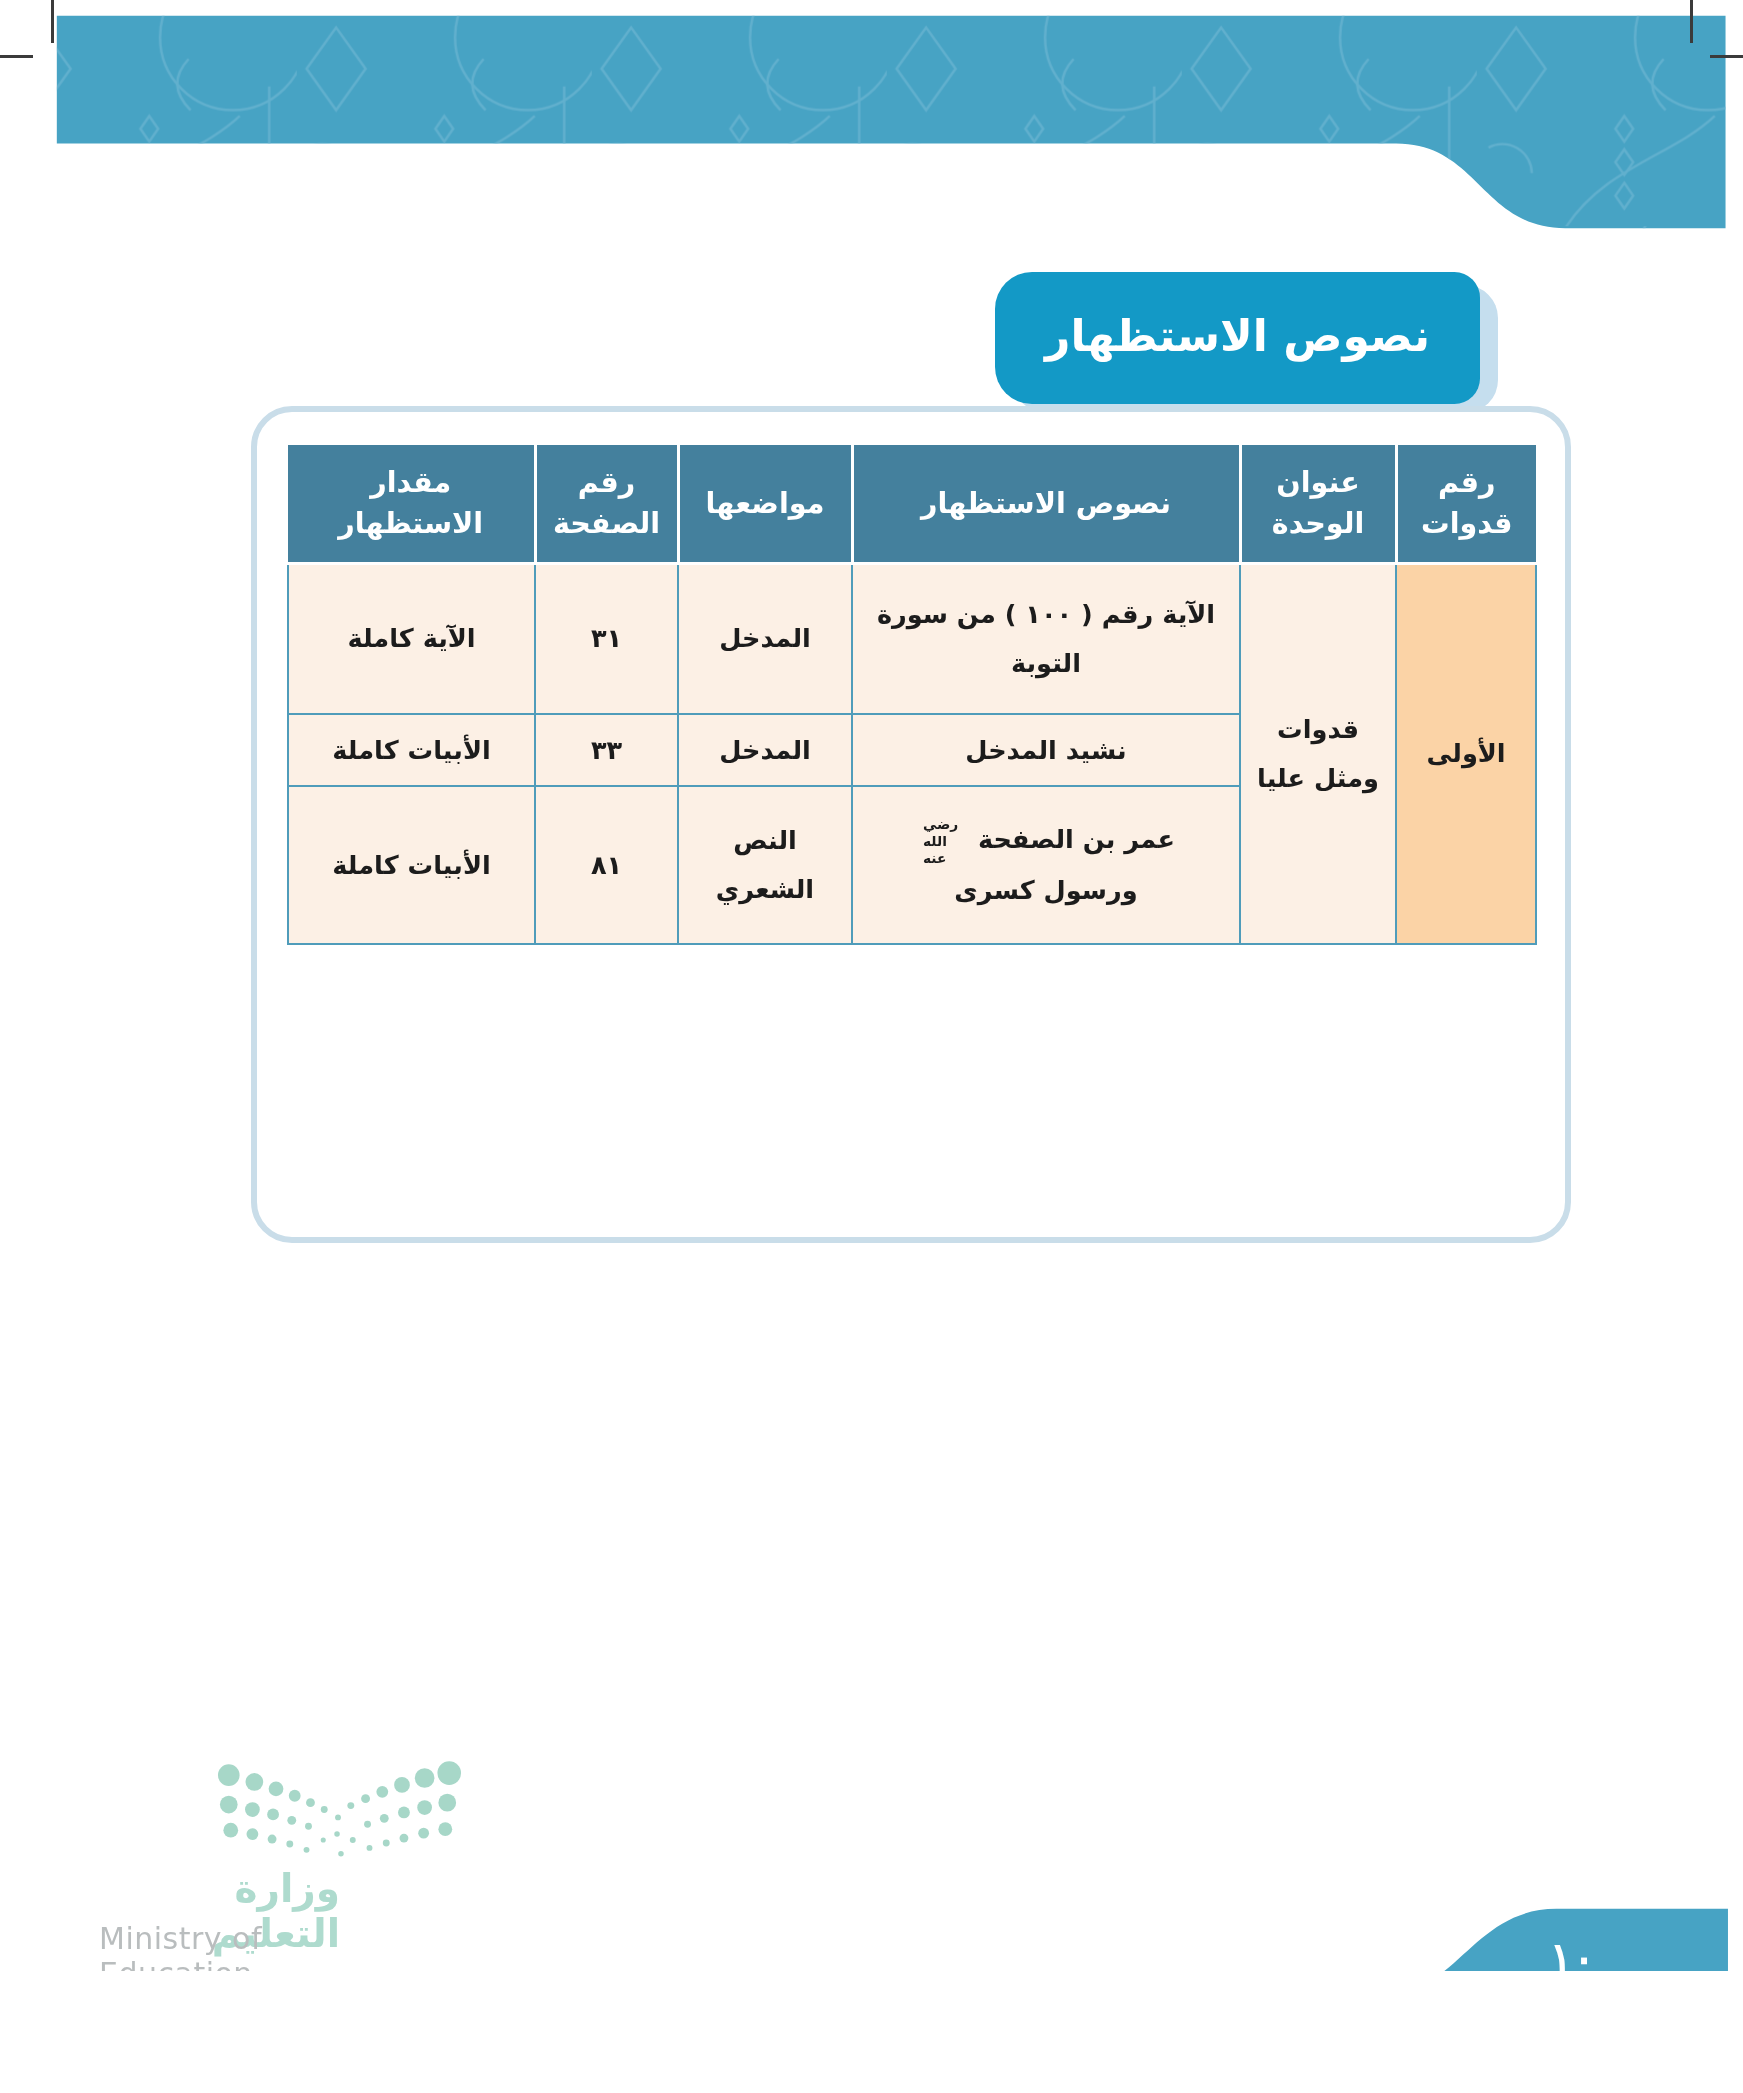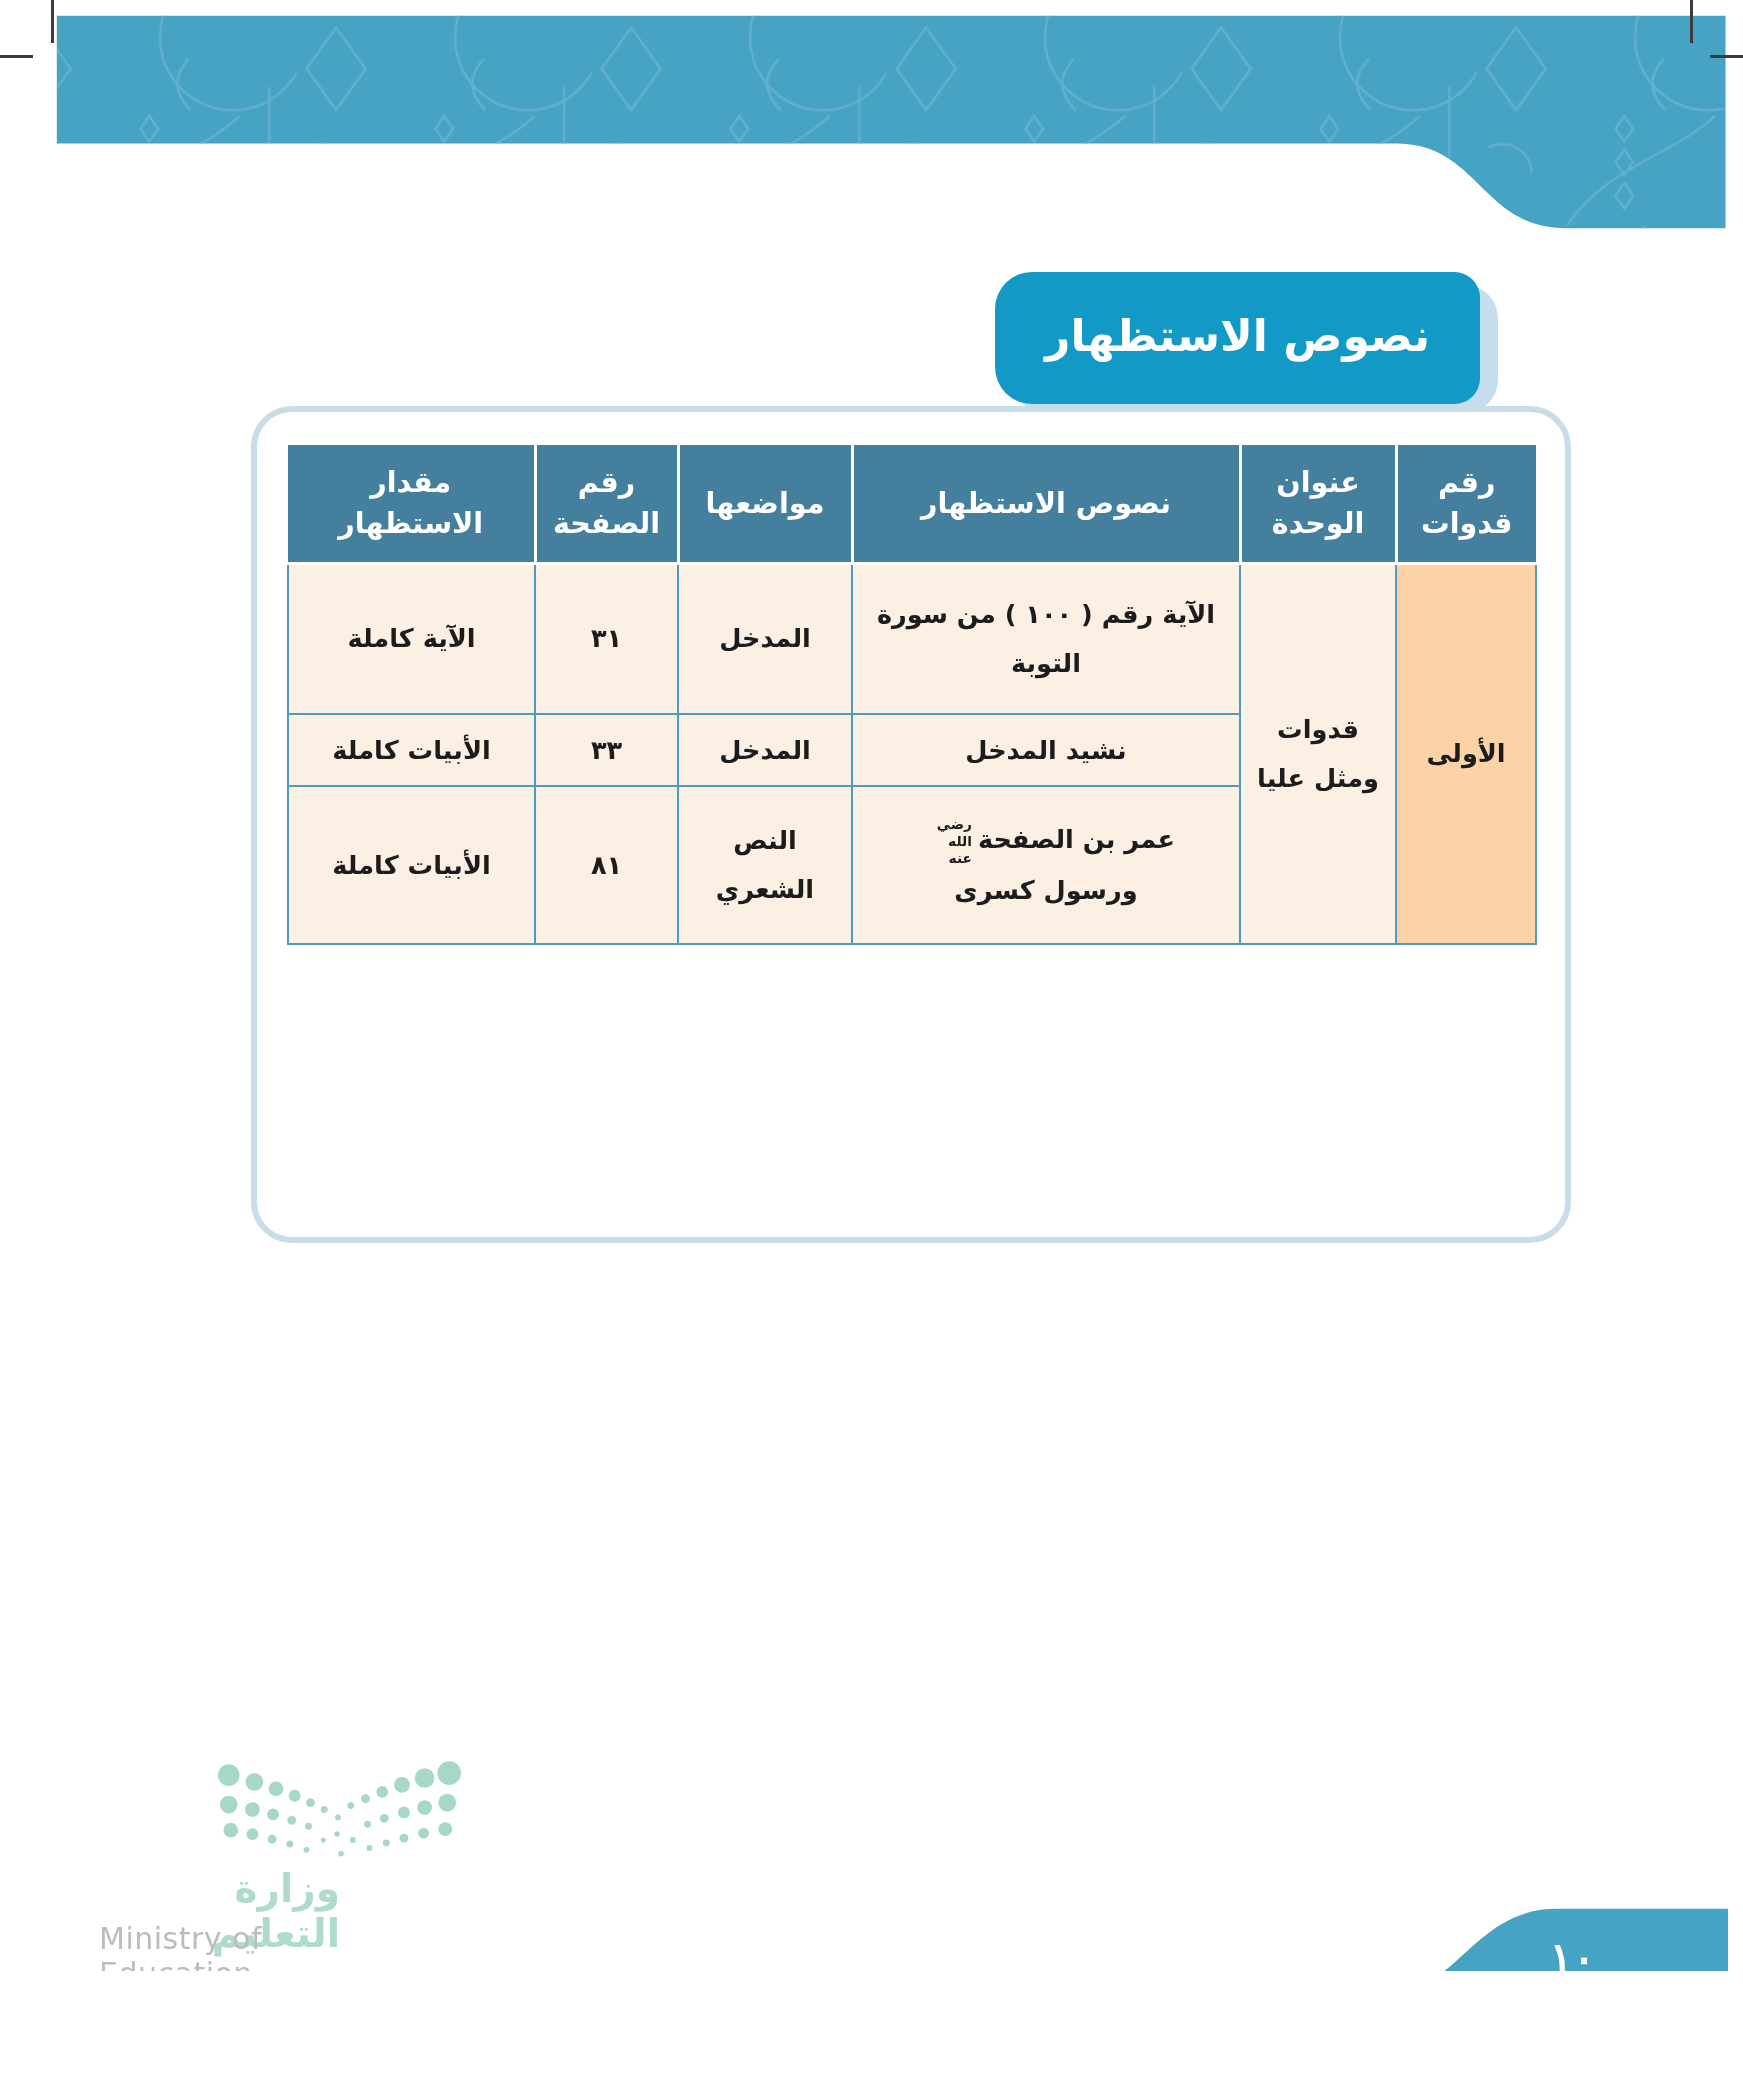--- a/index.html
+++ b/index.html
@@ -44,21 +44,21 @@
   table.mem th{border-bottom:3px solid #ffffff;}
   table.mem th .wrapcap{display:inline-block;max-width:158px;}
   table.mem td{
     border:2.5px solid #4f9cba;background:#fcf0e5;
     color:#1c1c1c;font-size:25.6px;font-weight:bold;text-align:center;
     vertical-align:middle;padding:5.9px 9.9px;line-height:1.9;
   }
   table.mem td.unit-number{background:#fbd3a6;}
   .honorific{
     display:inline-block;width:49px;font-size:13.8px;line-height:1.2;
-    vertical-align:middle;margin:0 5.9px;text-align:right;font-weight:bold;
+    vertical-align:middle;margin:0 5.9px;text-align:left;font-weight:bold;
   }
   
   .moe-dots{position:absolute;left:215px;top:1761px;}
   .moe-ar{
     position:absolute;left:94px;top:1866px;width:246px;direction:rtl;
     color:#aedbce;font-size:39px;font-weight:bold;
   }
   .moe-en{
     position:absolute;left:99px;top:1921px;width:256px;
     color:#b9bdbe;font-size:30px;letter-spacing:0.5px;

